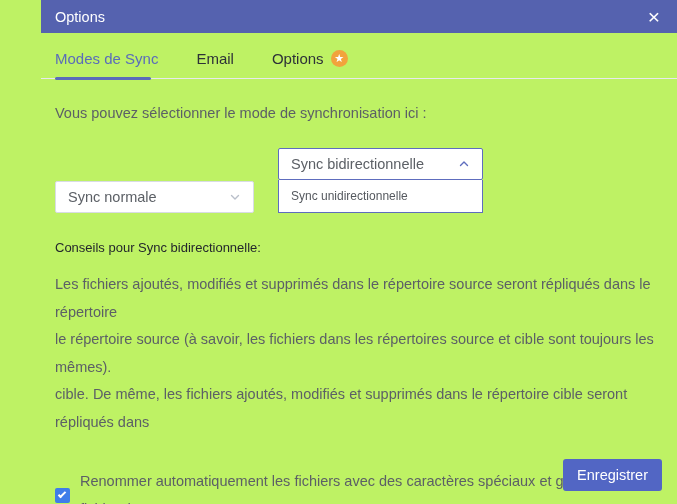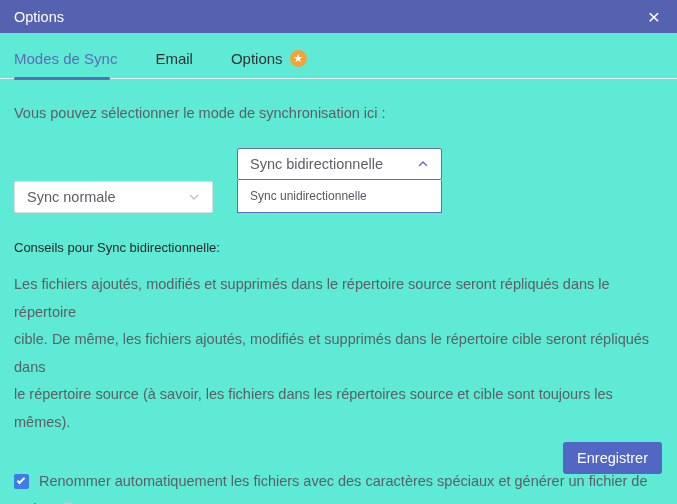--- a/index.html
+++ b/index.html
@@ -6,21 +6,22 @@
   html, body { width: 677px; height: 504px; }
   body {
     font-family: "Liberation Sans", "DejaVu Sans", sans-serif;
     background: #ffffff;
     overflow: hidden;
   }
   .dialog {
     position: relative;
     width: 677px;
     height: 504px;
-    background: #5eead4;
+    background: #bef264;
+    padding-left: 41px;
   }
 
   
   .header {
     height: 33px;
     background: #5562af;
     display: flex;
     align-items: center;
     justify-content: space-between;
     padding: 0 17px 0 14px;
@@ -165,21 +166,21 @@
     align-items: center;
     justify-content: center;
     margin-left: 8px;
     cursor: pointer;
   }
 
   
   .save-btn {
     position: absolute;
     right: 15px;
-    bottom: 30px;
+    bottom: 13px;
     height: 32px;
     padding: 0 14px;
     background: #5266c4;
     color: #ffffff;
     border: none;
     border-radius: 3px;
     font-size: 14.5px;
     font-family: "Liberation Sans", "DejaVu Sans", sans-serif;
     cursor: pointer;
   }
@@ -233,22 +234,22 @@
       <div class="options-panel">
         <div class="option-item">Sync unidirectionnelle</div>
       </div>
     </div>
 
   </div>
 
   <h3 class="tips-heading">Conseils pour Sync bidirectionnelle:</h3>
   <div class="tips-para">
     <div>Les fichiers ajoutés, modifiés et supprimés dans le répertoire source seront répliqués dans le répertoire</div>
+    <div>le répertoire source (à savoir, les fichiers dans les répertoires source et cible sont toujours les mêmes).</div>
     <div>cible. De même, les fichiers ajoutés, modifiés et supprimés dans le répertoire cible seront répliqués dans</div>
-    <div>le répertoire source (à savoir, les fichiers dans les répertoires source et cible sont toujours les mêmes).</div>
   </div>
 
   <div class="check-block">
     <div class="check-line1">
       <span class="checkbox">
           <span class="mark"></span>
         </span>
       <span>Renommer automatiquement les fichiers avec des caractères spéciaux et générer un fichier de</span>
     </div>
     <div class="check-line2">

